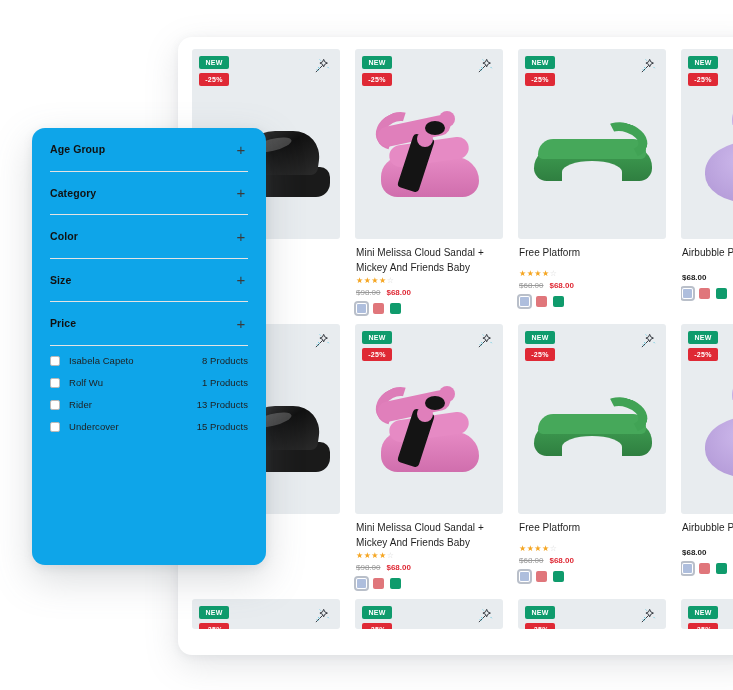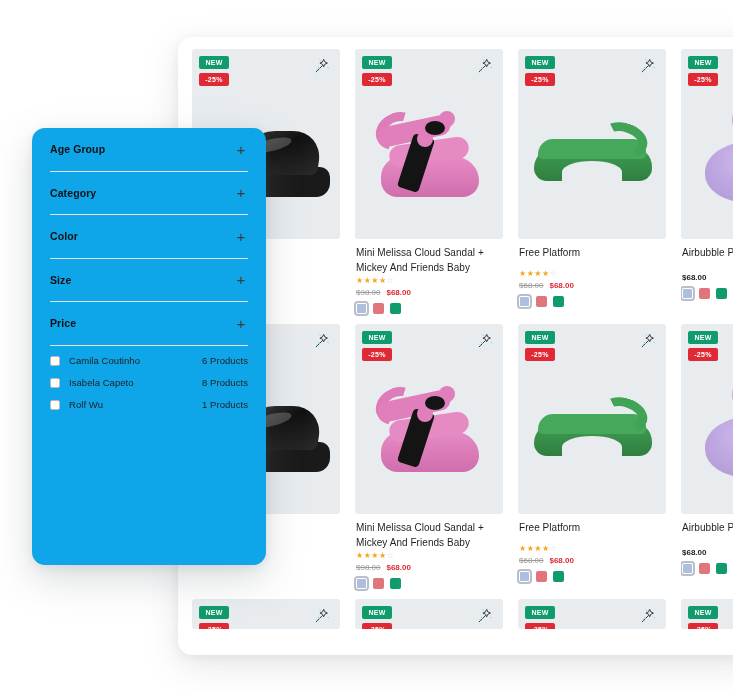--- a/index.html
+++ b/index.html
@@ -671,28 +671,33 @@
 
   <div class="filter-row">
     <span class="filter-label">Price</span>
     <span class="toggle-sign">+</span>
   </div>
 
 
   <div class="collab-list">
     <div class="collab-item">
       <span class="cb"></span>
-      <span class="collab-name">Camila Coutinho</span>
-      <span class="collab-count">6 Products</span>
-    </div>
-    <div class="collab-item">
-      <span class="cb"></span>
       <span class="collab-name">Isabela Capeto</span>
       <span class="collab-count">8 Products</span>
     </div>
     <div class="collab-item">
       <span class="cb"></span>
       <span class="collab-name">Rolf Wu</span>
       <span class="collab-count">1 Products</span>
     </div>
+    <div class="collab-item">
+      <span class="cb"></span>
+      <span class="collab-name">Rider</span>
+      <span class="collab-count">13 Products</span>
+    </div>
+    <div class="collab-item">
+      <span class="cb"></span>
+      <span class="collab-name">Undercover</span>
+      <span class="collab-count">15 Products</span>
+    </div>
   </div>
 
 </div>
 
 </body></html>

